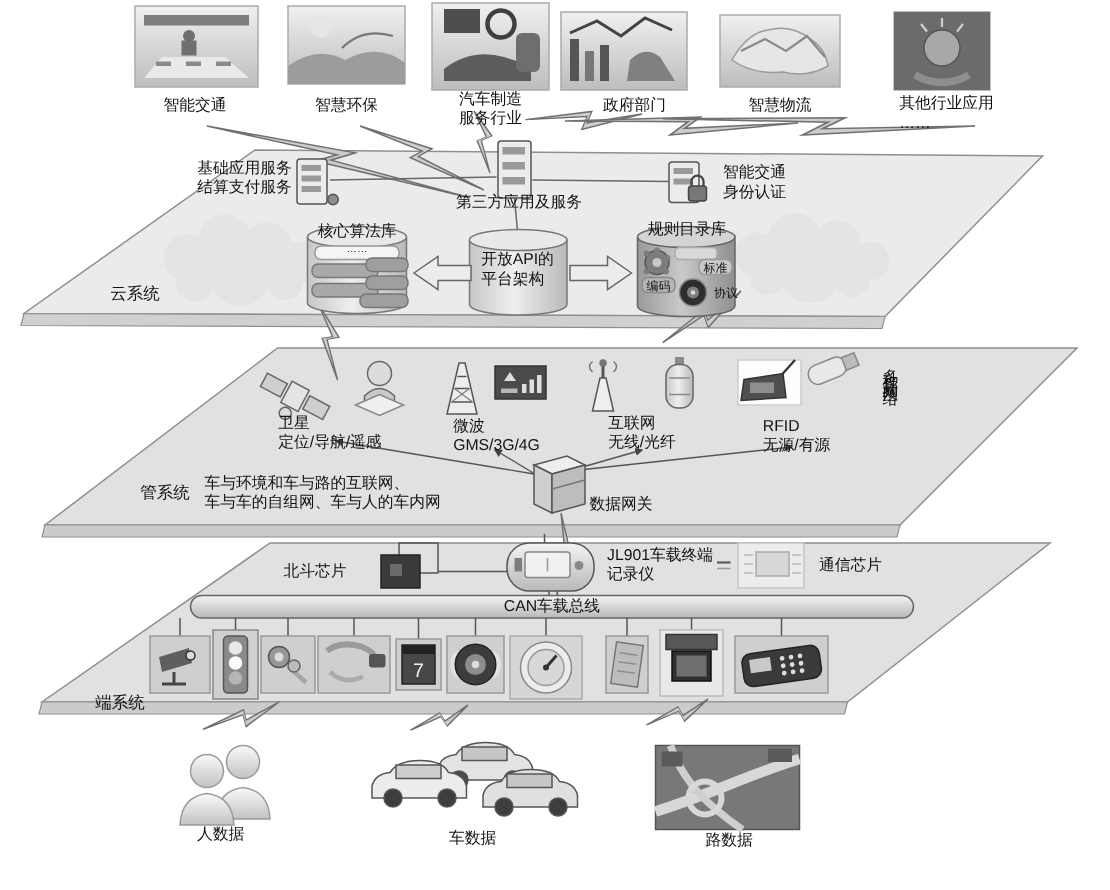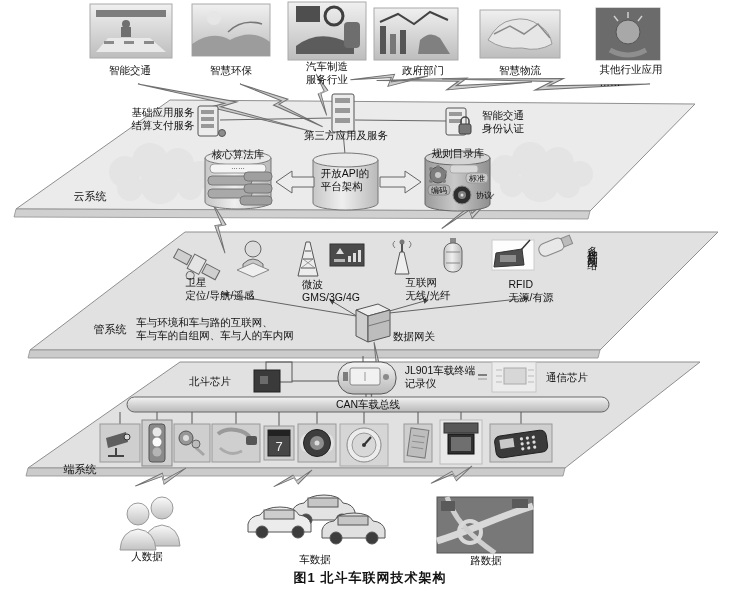--- a/index.html
+++ b/index.html
@@ -466,15 +466,14 @@
 <div class="lbl" style="left:440px;top:364px">JL901车载终端
 记录仪</div>
 <div class="lbl" style="left:567px;top:371px">通信芯片</div>
 <div class="lbl" style="left:368px;top:398px">CAN车载总线</div>
 <div class="lbl layer" style="left:80px;top:463px">端系统</div>
 
 <div class="lbl" style="left:147px;top:550px">人数据</div>
 <div class="lbl" style="left:315px;top:553px">车数据</div>
 <div class="lbl" style="left:486px;top:554px">路数据</div>
 
-<div class="lbl cap" style="left:370px;top:571px">图1  北斗车联网技术架构</div>
 
 </div>
 
 </body></html>

